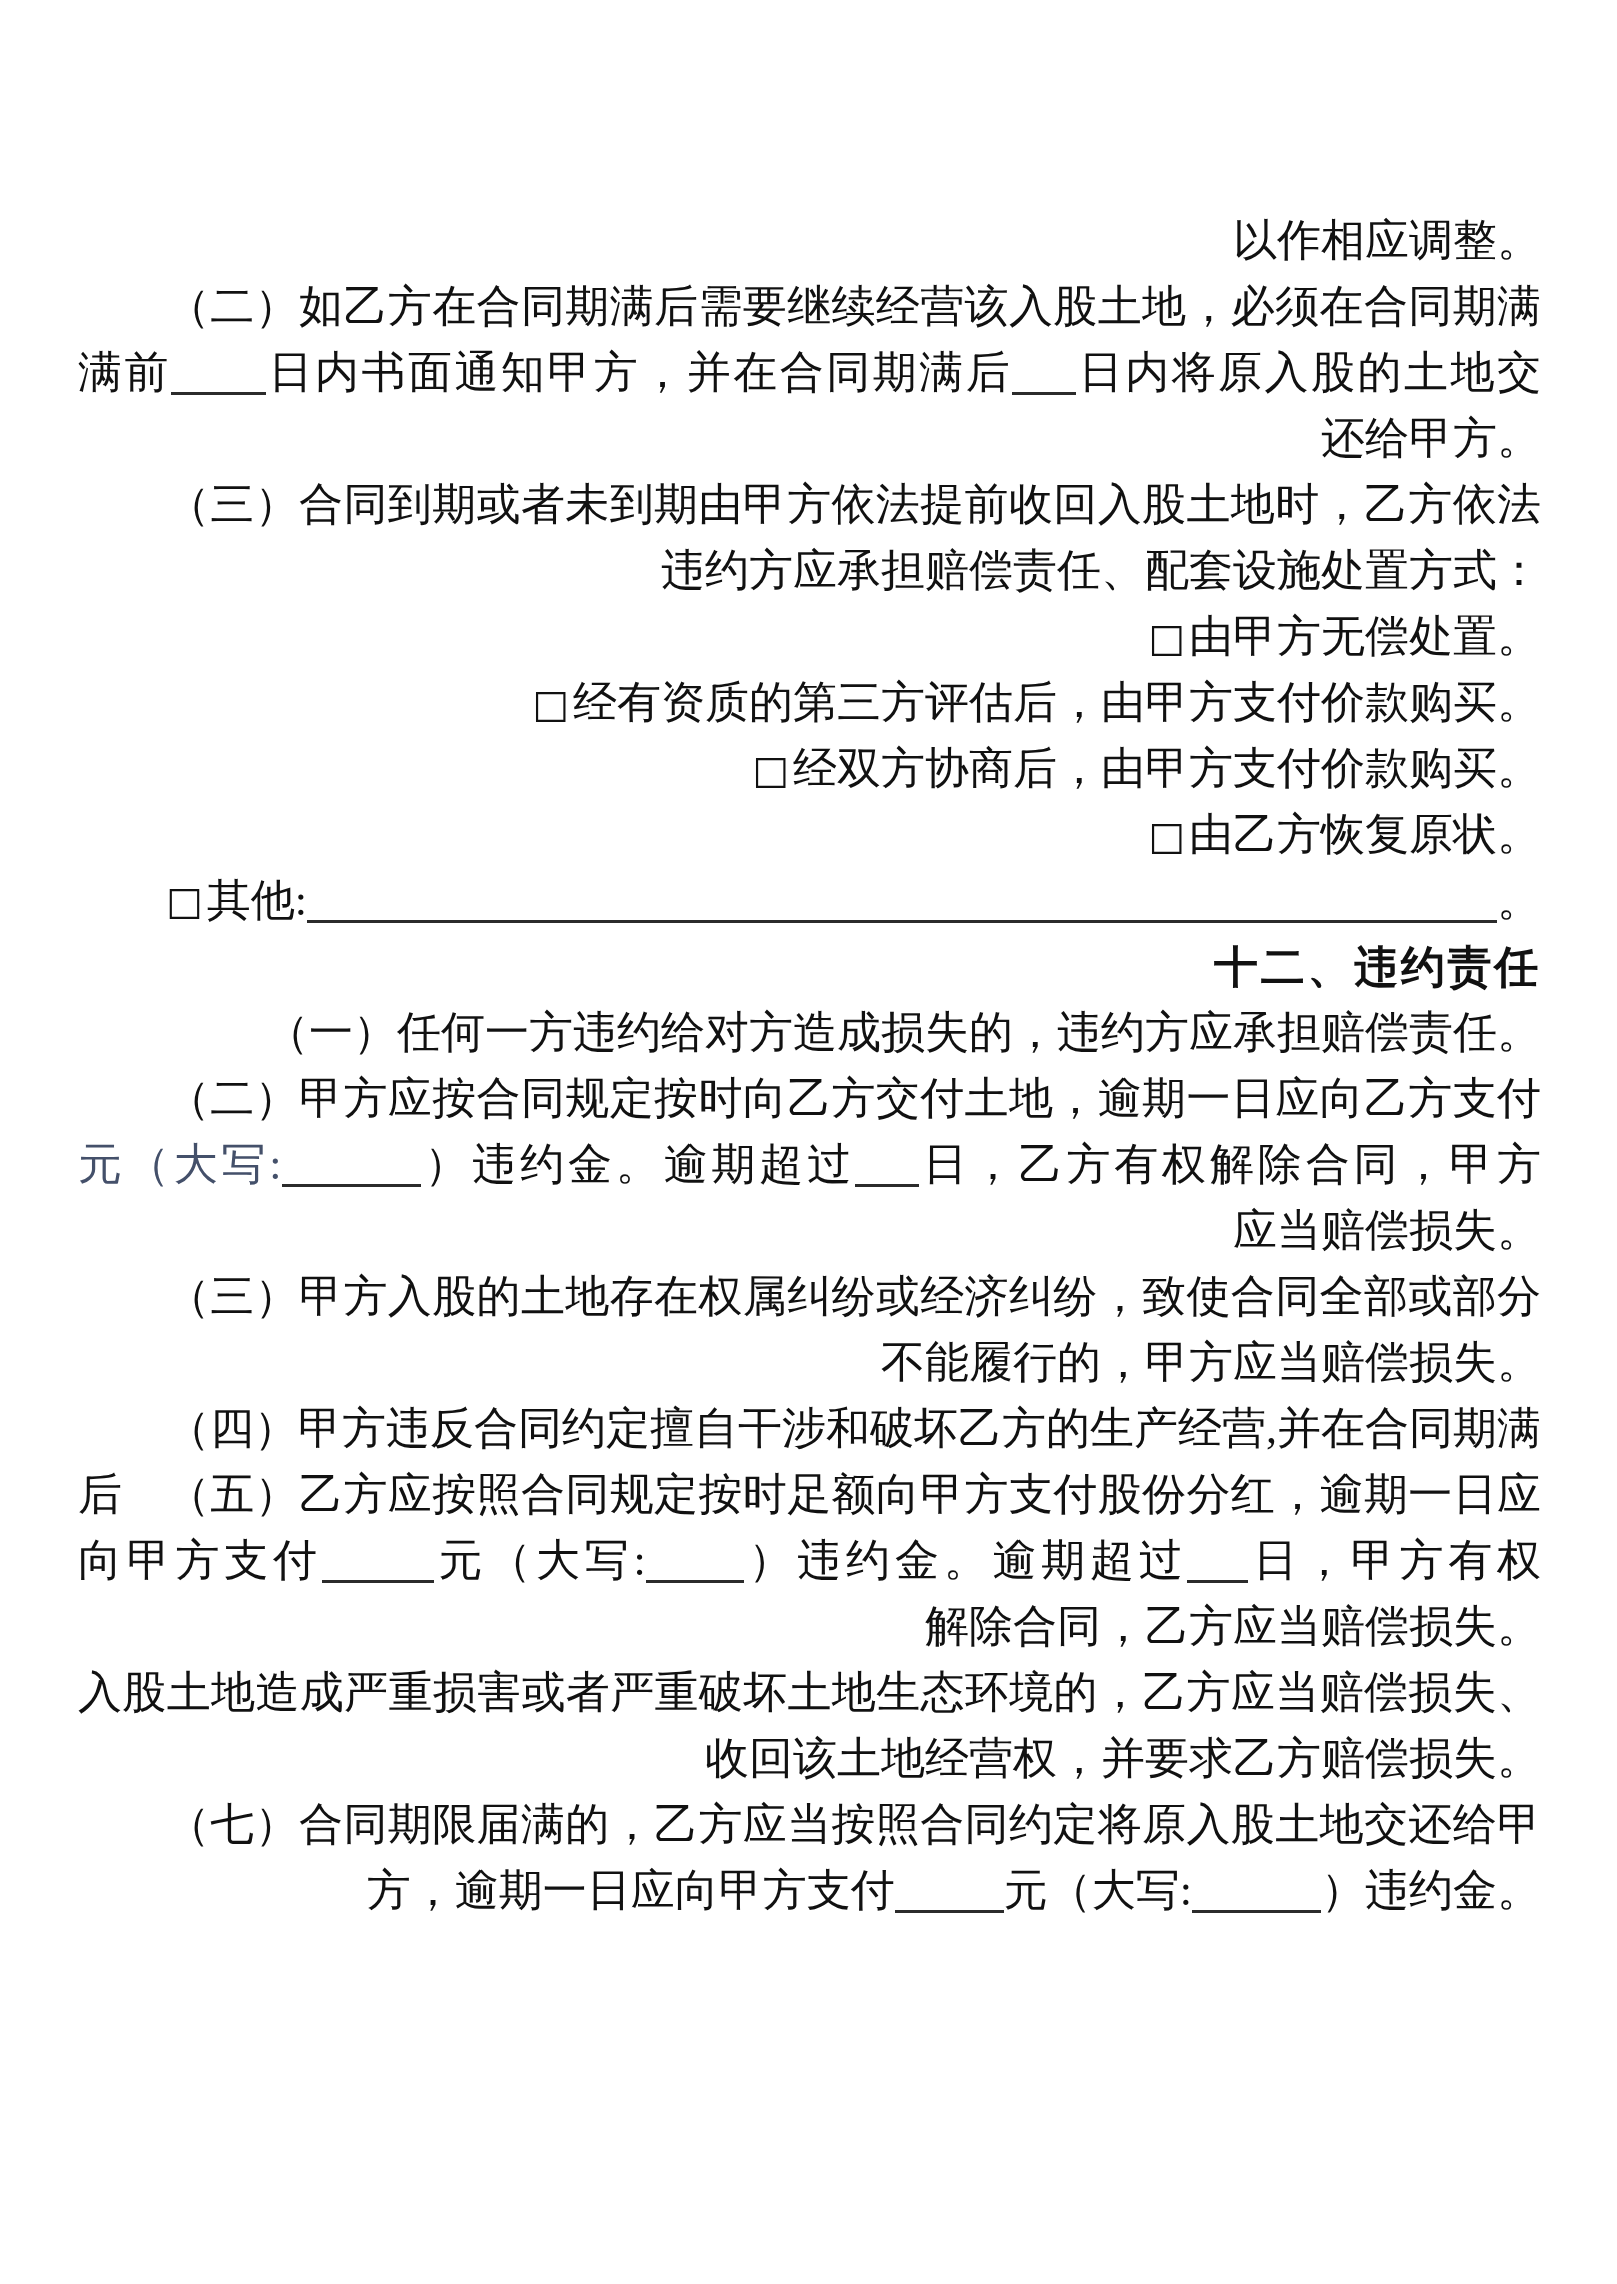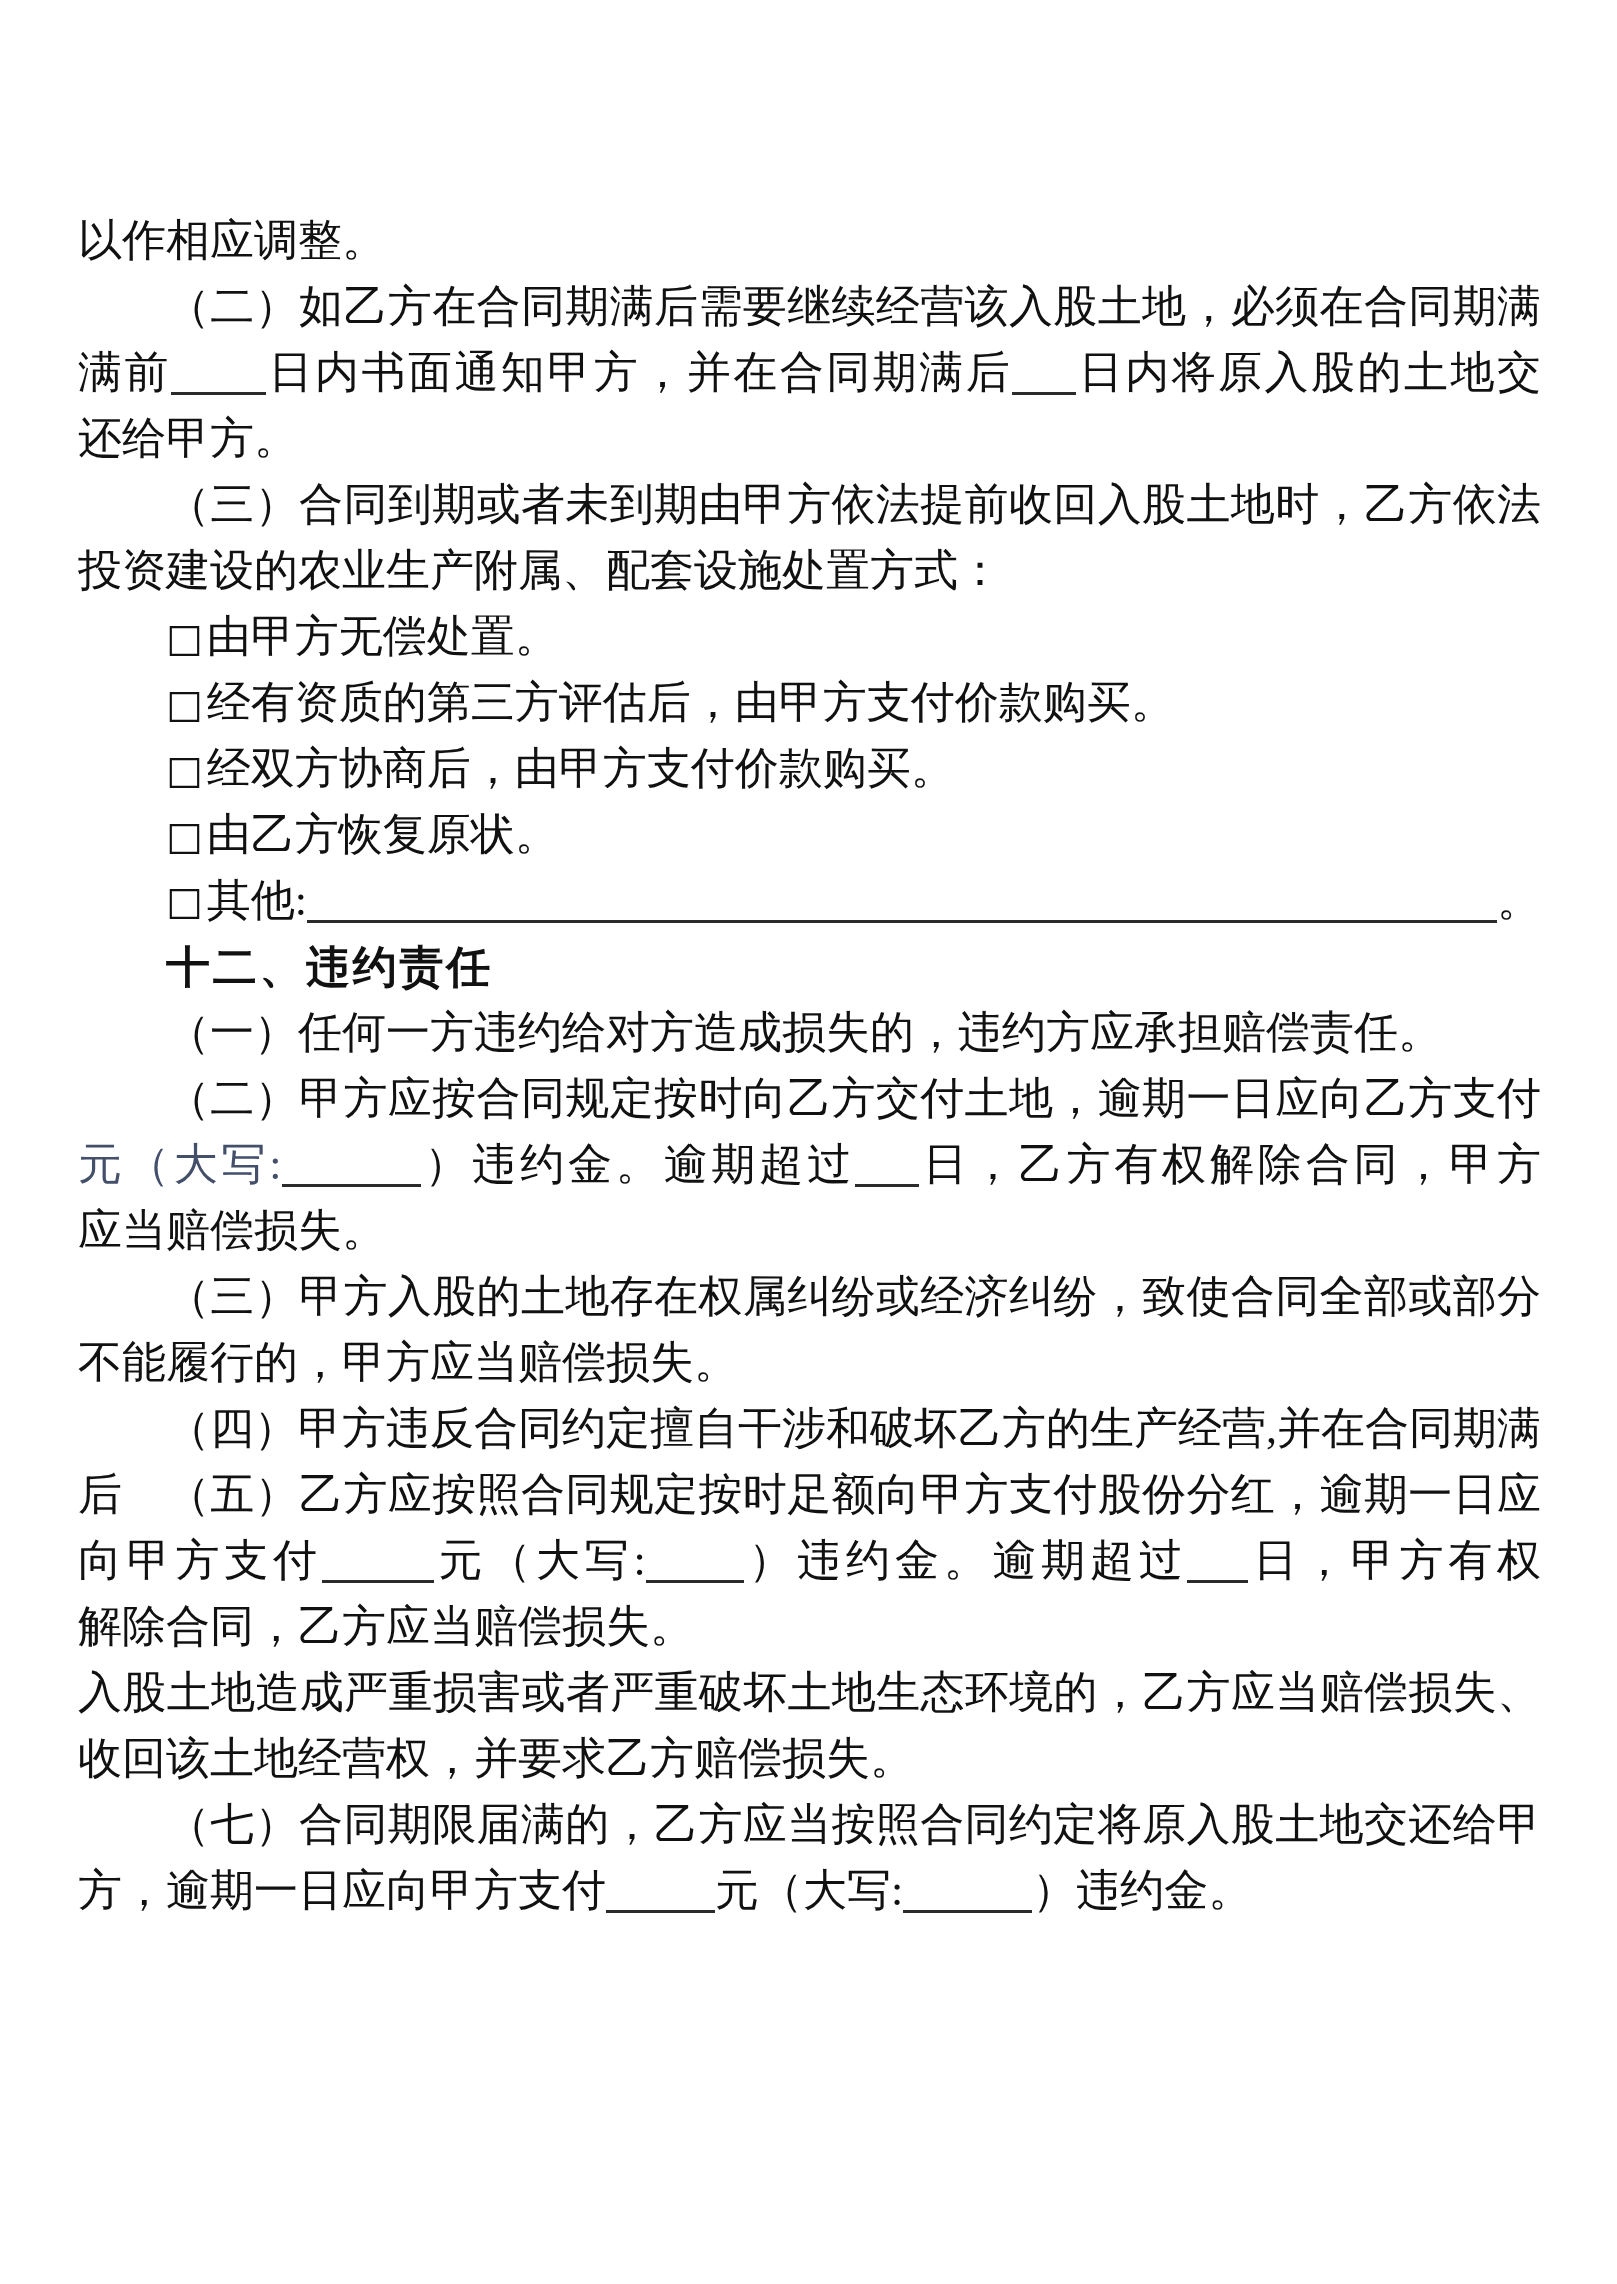--- a/index.html
+++ b/index.html
@@ -15,21 +15,21 @@
   .doc {
     position: absolute;
     left: 78px;
     top: 208px;
     width: 1463px;
   }
   .line {
     font-size: 44px;
     line-height: 66px;
     height: 66px;
-    text-align: left;
+    text-align: right;
     white-space: normal;
   }
   .line.full {
     text-align: justify;
     text-align-last: justify;
   }
   .line.indent { text-indent: 88px; }
   .line.heading {
     font-weight: 700;
     font-family: "Liberation Sans", "DejaVu Sans", sans-serif;
@@ -63,21 +63,21 @@
 </head>
 <body>
 
 <div class="page">
   <div class="doc">
       <div class="line"><span class="run">以作相应调整。</span></div>
       <div class="line full indent"><span class="run">（二）如乙方在合同期满后需要继续经营该入股土地，必须在合同期满</span></div>
       <div class="line full"><span class="run">满前</span><span class="blank" style="width: 95px;"></span><span class="run">日内书面通知甲方，并在合同期满后</span><span class="blank" style="width: 64px;"></span><span class="run">日内将原入股的土地交</span></div>
       <div class="line"><span class="run">还给甲方。</span></div>
       <div class="line full indent"><span class="run">（三）合同到期或者未到期由甲方依法提前收回入股土地时，乙方依法</span></div>
-      <div class="line"><span class="run">投资建设的农业生产附属、配套设施处置方式：</span></div>
+      <div class="line"><span class="run">违约方应承担赔偿责任、配套设施处置方式：</span></div>
       <div class="line indent"><span class="cb">□</span><span class="run">由甲方无偿处置。</span></div>
       <div class="line indent"><span class="cb">□</span><span class="run">经有资质的第三方评估后，由甲方支付价款购买。</span></div>
       <div class="line indent"><span class="cb">□</span><span class="run">经双方协商后，由甲方支付价款购买。</span></div>
       <div class="line indent"><span class="cb">□</span><span class="run">由乙方恢复原状。</span></div>
       <div class="line flexline pad-indent">
         <span class="cb">□</span>
         <span class="run">其他:</span>
         <span class="fill"></span>
         <span class="run">。</span>
       </div>

